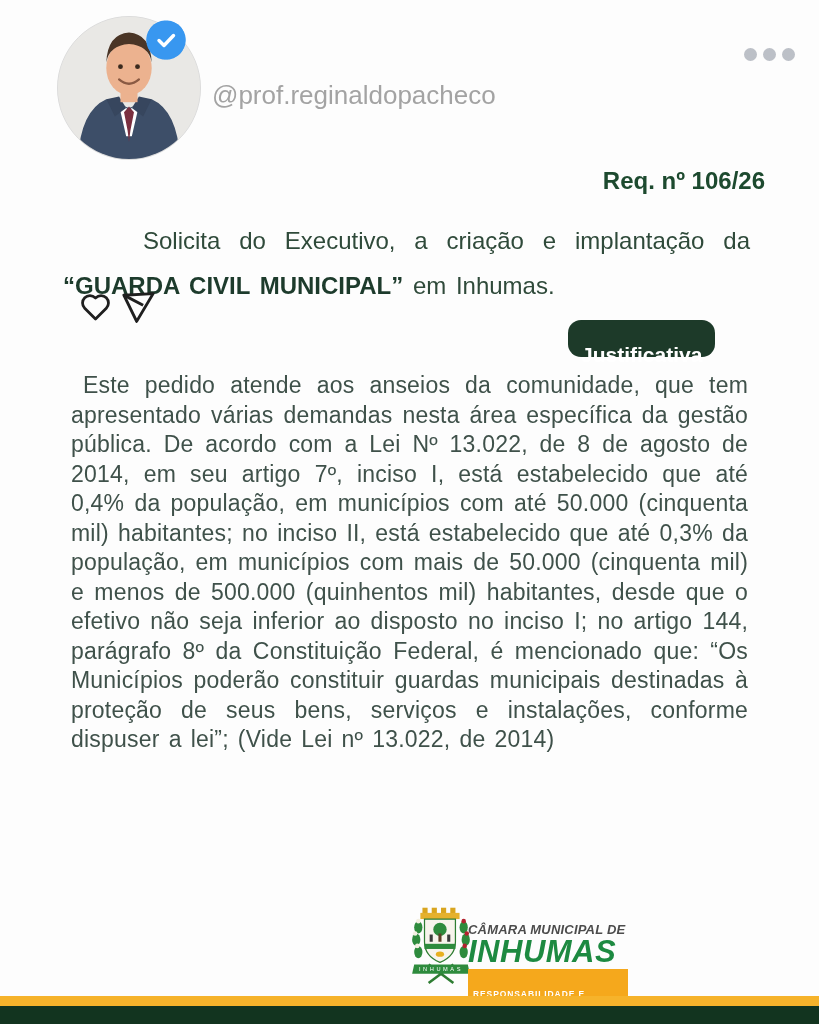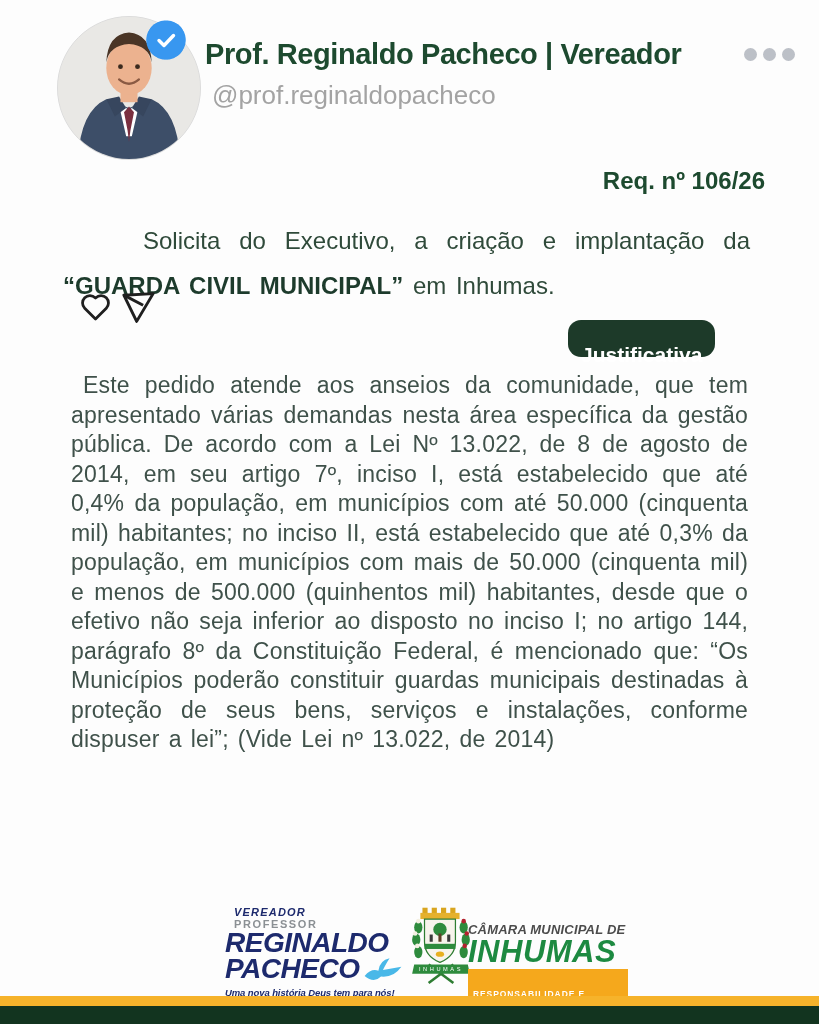--- a/index.html
+++ b/index.html
@@ -84,21 +84,20 @@
 
   <div class="verified">
     <span class="sq"></span>
       <span class="sq r1"></span>
       <span class="sq r2"></span>
     <svg width="36" height="36" viewBox="0 0 36 36">
       <path d="M11 18.5 L16 23.5 L25.5 13.5" stroke="#ffffff" stroke-width="3.4" fill="none" stroke-linecap="round" stroke-linejoin="round"></path>
     </svg>
   </div>
 
-  <div class="display-name">Prof. Reginaldo Pacheco | Vereador</div>
   <div class="handle">@prof.reginaldopacheco</div>
 
   <div class="dots">
     <i></i>
       <i></i>
       <i></i>
   </div>
 
   <div class="req-no">Req. nº 106/26</div>
 
@@ -113,32 +112,20 @@
       <path d="M2.5 4 L15 10.5" fill="none" stroke="#1f1f1f" stroke-width="1.9" stroke-linejoin="round"></path>
     </svg>
   </div>
 
   <div class="badge-justificativa">Justificativa</div>
 
   <div class="body-text">
     <p>Este pedido atende aos anseios da comunidade, que tem apresentado várias demandas nesta área específica da gestão pública. De acordo com a Lei Nº 13.022, de 8 de agosto de 2014, em seu artigo 7º, inciso I, está estabelecido que até 0,4% da população, em municípios com até 50.000 (cinquenta mil) habitantes; no inciso II, está estabelecido que até 0,3% da população, em municípios com mais de 50.000 (cinquenta mil) e menos de 500.000 (quinhentos mil) habitantes, desde que o efetivo não seja inferior ao disposto no inciso I; no artigo 144, parágrafo 8º da Constituição Federal, é mencionado que: “Os Municípios poderão constituir guardas municipais destinadas à proteção de seus bens, serviços e instalações, conforme dispuser a lei”; (Vide Lei nº 13.022, de 2014)</p>
   </div>
 
-  <div class="logo-left">
-    <div class="l1">VEREADOR</div>
-    <div class="l2">PROFESSOR</div>
-    <div class="name">REGINALDO</div>
-    <div class="pacheco-row">
-      <span class="name">PACHECO</span>
-      <svg width="42" height="34" viewBox="0 0 32 24">
-        <path d="M2 15 Q7 9 12.5 11 Q13.5 3 21 1.5 Q17.5 7 16 10.5 L30 8 Q24 16.5 14.5 15.5 Q9 21 2 15 Z" fill="#49b8e8"></path>
-      </svg>
-    </div>
-    <div class="tagline">Uma nova história Deus tem para nós!</div>
-  </div>
 
   <svg class="crest" width="66" height="88" viewBox="0 0 64 84">
     <rect x="14" y="1" width="5" height="6" fill="#d9a520"></rect>
     <rect x="23" y="1" width="5" height="6" fill="#d9a520"></rect>
     <rect x="32" y="1" width="5" height="6" fill="#d9a520"></rect>
     <rect x="41" y="1" width="5" height="6" fill="#d9a520"></rect>
     <rect x="12" y="6" width="38" height="6" fill="#e5b12e"></rect>
     <path d="M16 12 h30 v22 q0 14 -15 20 q-15 -6 -15 -20 Z" fill="#f7f4ec" stroke="#2e7d32" stroke-width="1.2"></path>
     <circle cx="31" cy="22" r="6.5" fill="#2e8b3d"></circle>
     <rect x="29.5" y="26" width="3" height="8" fill="#5d4027"></rect>

